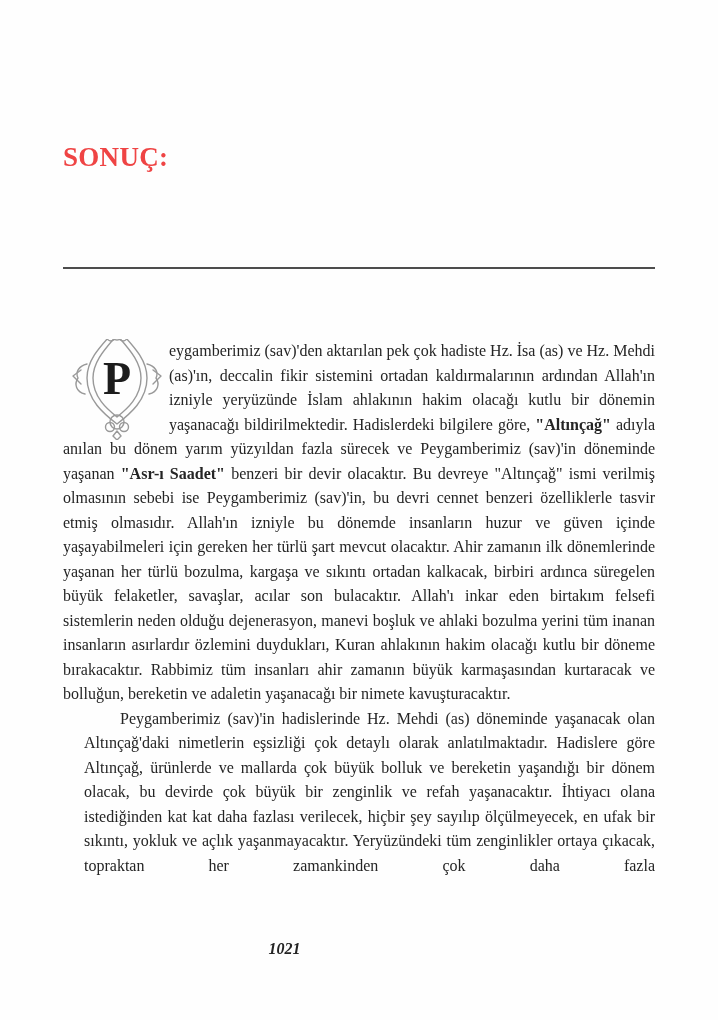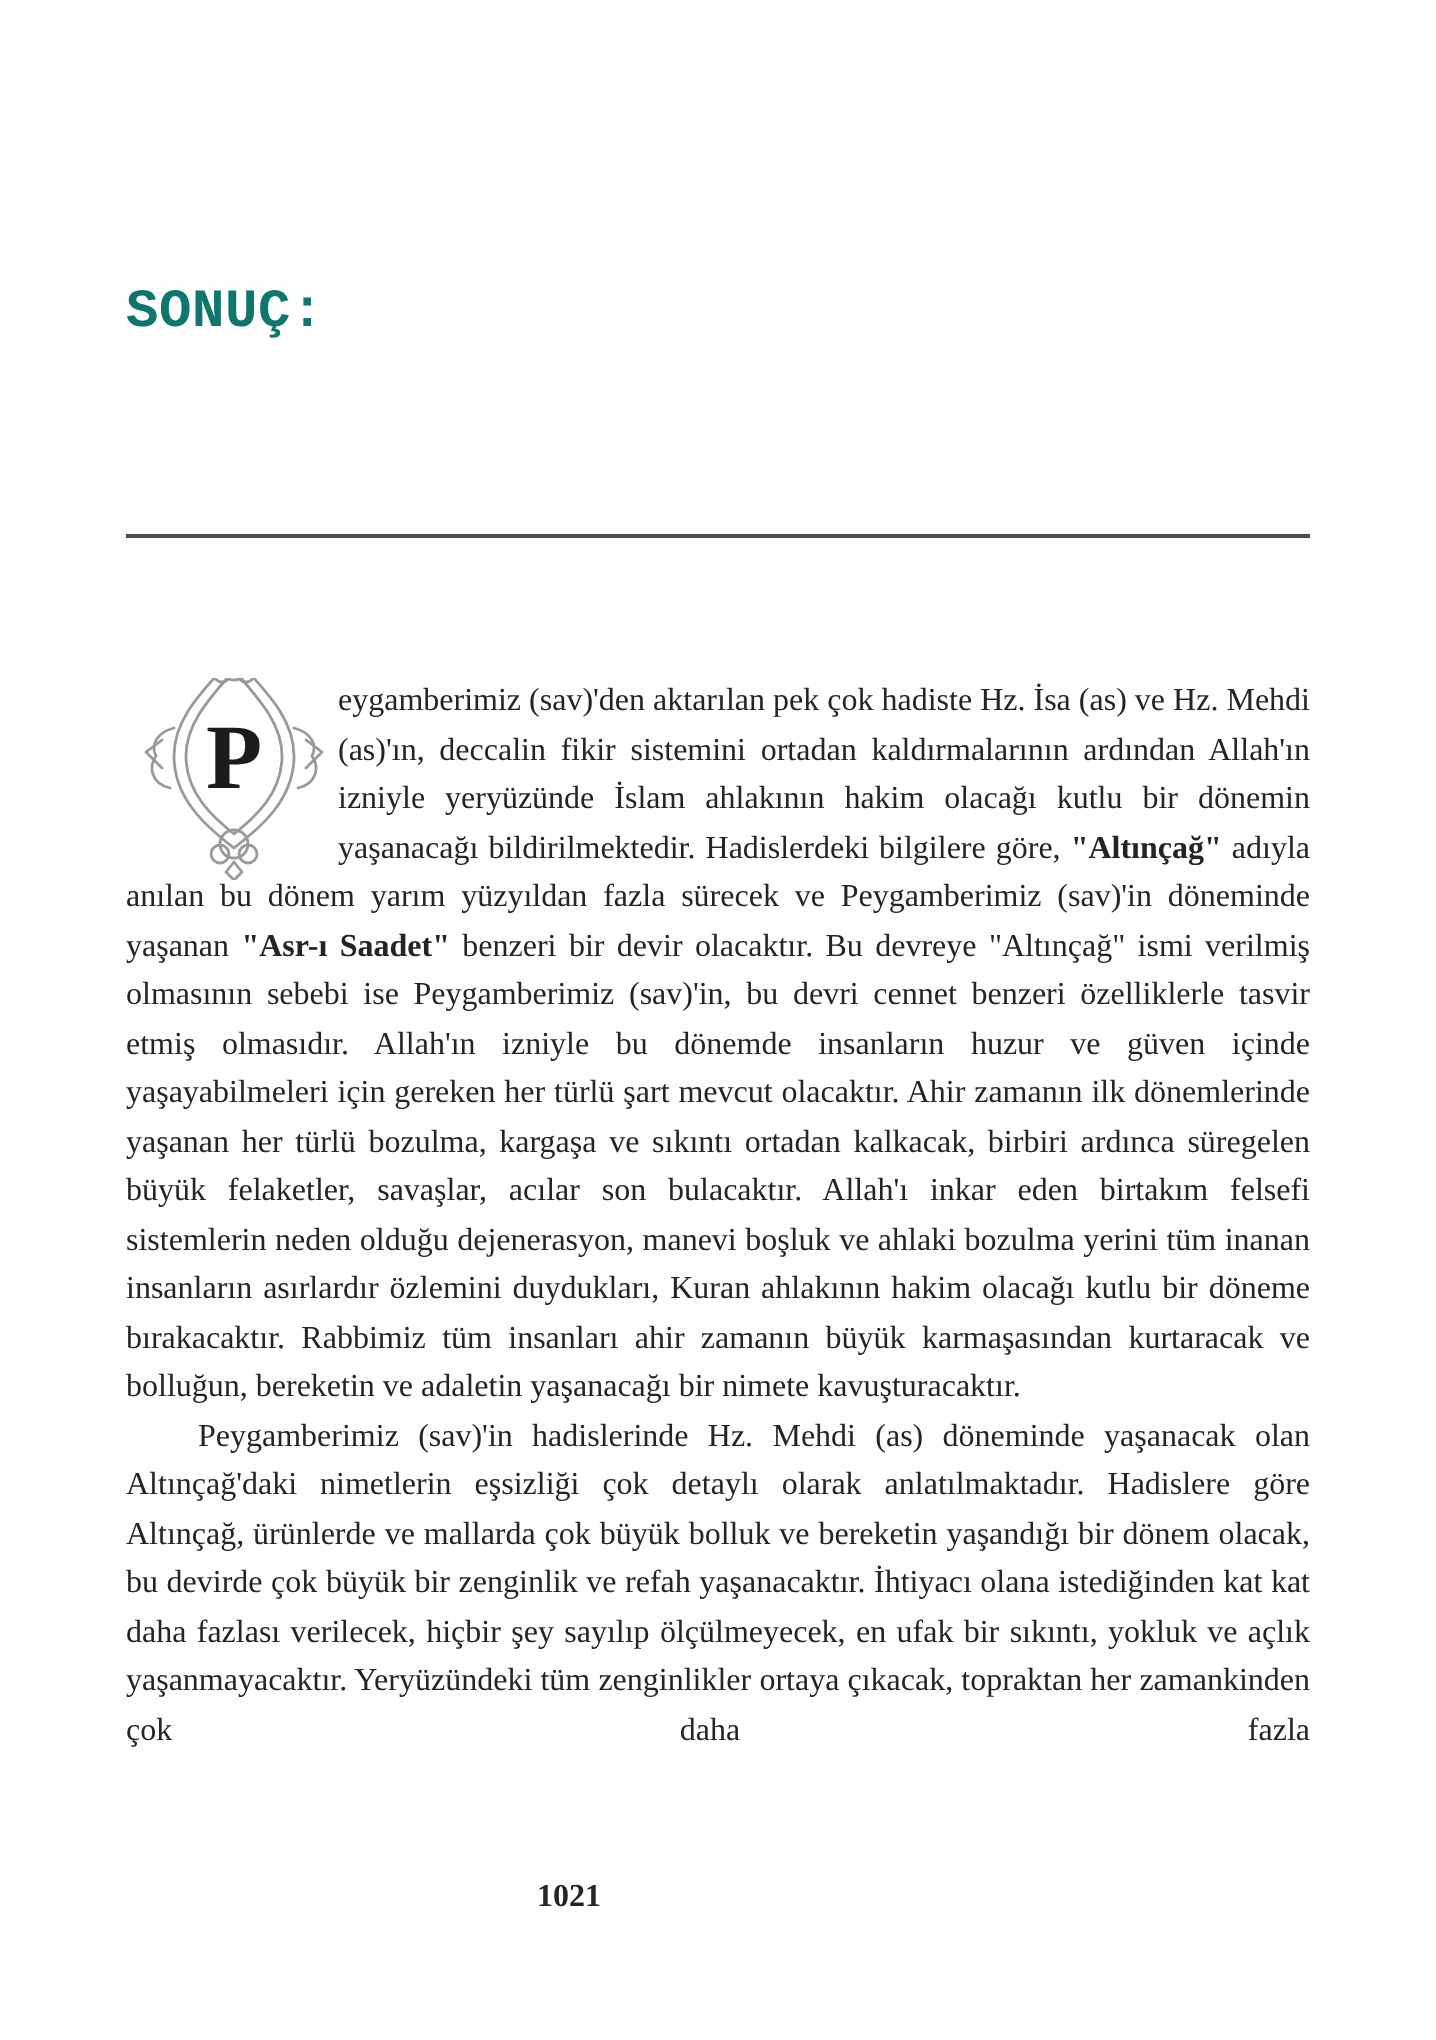--- a/index.html
+++ b/index.html
@@ -11,26 +11,26 @@
     overflow: hidden;
     font-family: "Liberation Serif", serif;
     color: #242424;
   }
   .chapter-title {
     position: absolute;
     left: 63px;
     top: 138px;
     width: 596px;
     margin: 0;
-    font-family: Liberation Mono, monospace;
+    font-family: Liberation Serif, serif;
     font-weight: bold;
     font-size: 27px;
     line-height: 38px;
     letter-spacing: 0.3px;
-    color: #0f766e;
+    color: #ef4444;
   }
   .title-line { display: block; }
   .title-rule {
     position: absolute;
     left: 63px;
     top: 267px;
     width: 592px;
     height: 2px;
     background: #4d4d4d;
   }
@@ -39,21 +39,21 @@
     left: 63px;
     top: 339px;
     width: 592px;
     max-height: 600px;
     overflow: hidden;
     font-size: 16px;
     line-height: 24.5px;
     text-align: justify;
   }
   .para { margin: 0; }
-  .para2 { text-indent: 36px; text-align-last: justify; }
+  .para2 { text-indent: 36px; text-align-last: justify; margin-left: 21px; }
   .bold-term { font-weight: bold; }
   .dropcap-wrap {
     float: left;
     width: 106px;
     height: 96px;
     position: relative;
   }
   .dropcap-svg {
     position: absolute;
     top: -29px;
@@ -61,20 +61,21 @@
   }
   .folio {
     position: absolute;
     top: 940px;
     left: 0;
     width: 569px;
     text-align: center;
     font-weight: bold;
     font-size: 16px;
     color: #242424;
+    font-style: italic;
   }
 </style>
 </head>
 <body>
 
 <div class="page">
 
   <h1 class="chapter-title">
     <span class="title-line">SONUÇ:</span>
   </h1>

